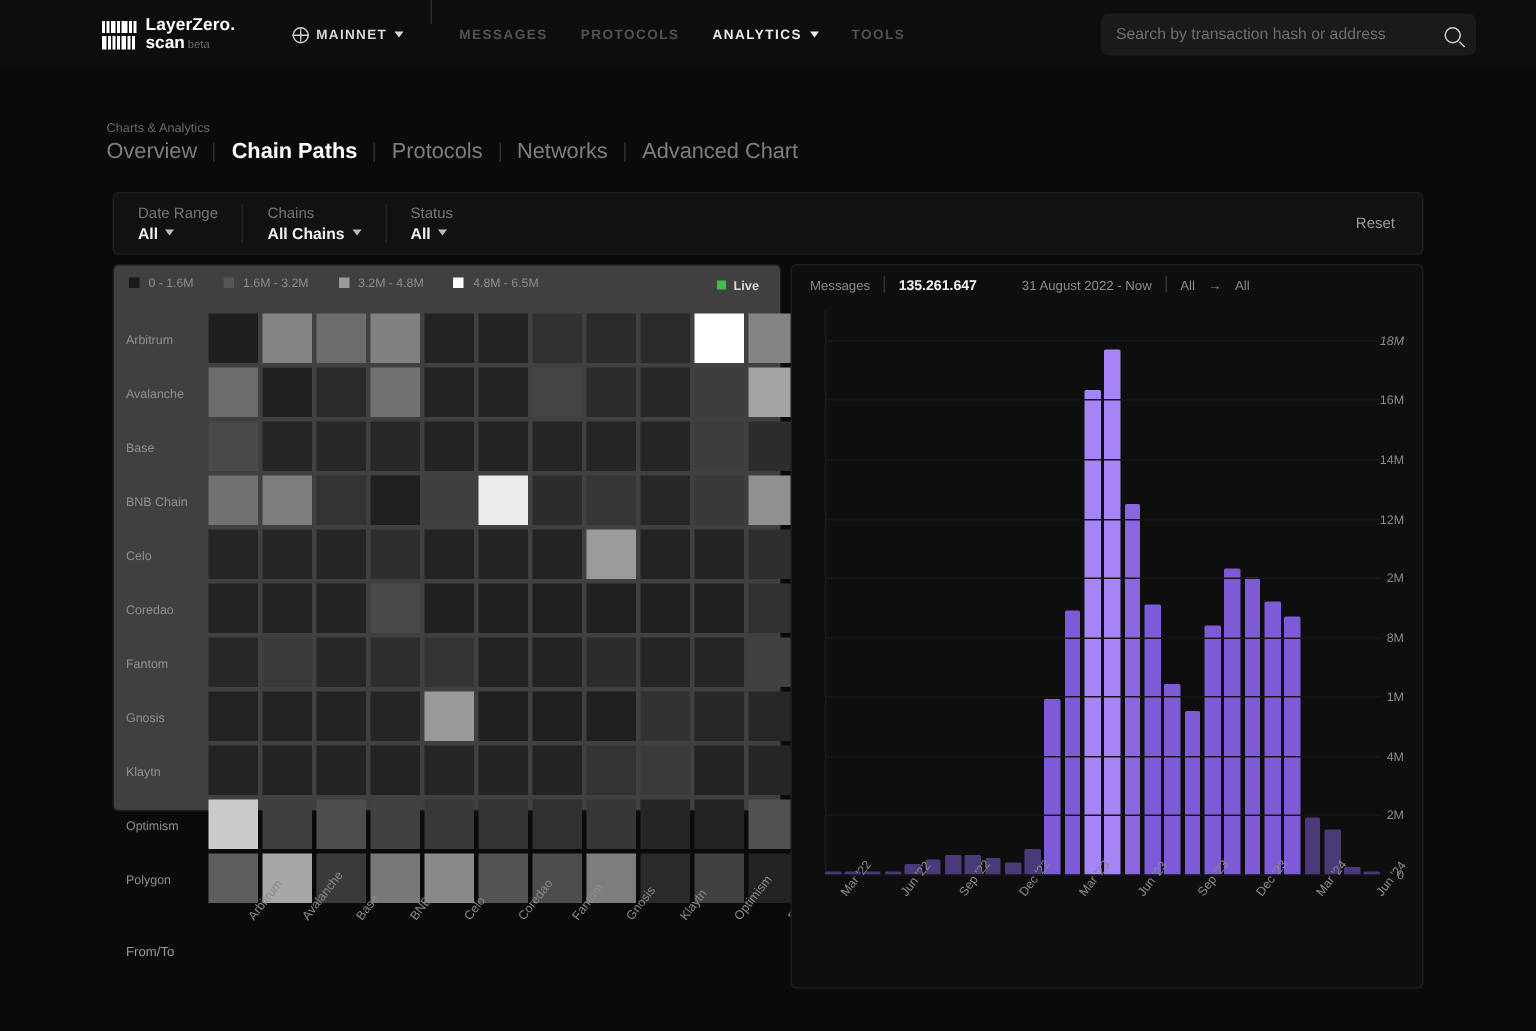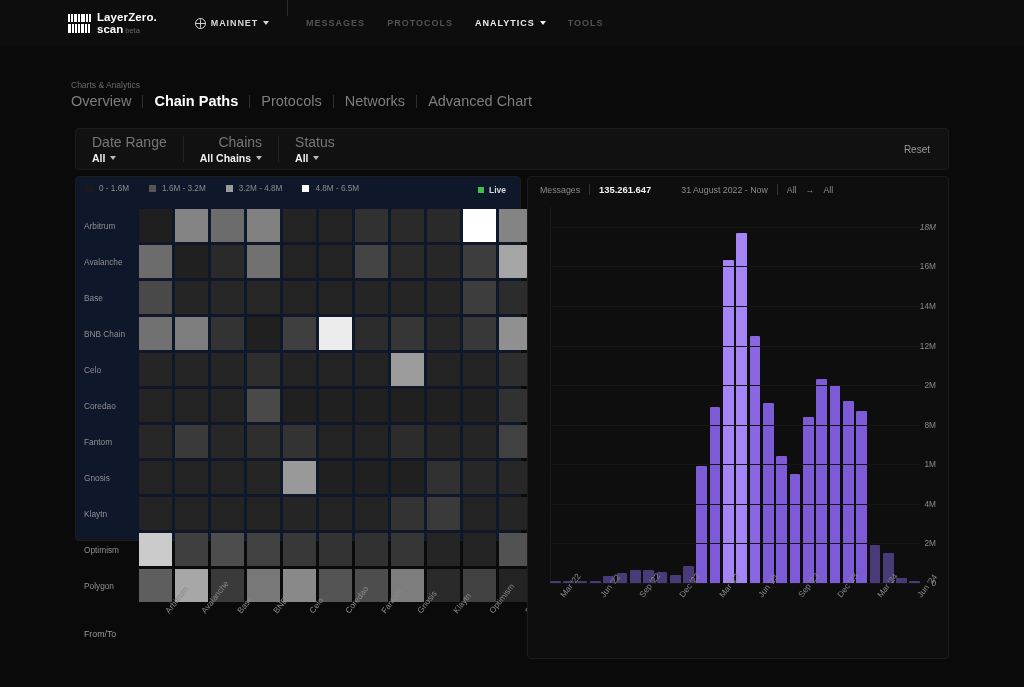--- a/index.html
+++ b/index.html
@@ -76,30 +76,30 @@
   .tabs .tab.active { color: #fff; font-weight: bold; }
   .tabs .tsep { width: 1px; height: 13px; background: #2e2e2e; }
 
   
   .filters {
     position:absolute; left: 75px; top: 128px; width: 874px; height: 42px;
     background: #111; border: 1px solid #1d1d1d; border-radius: 4px;
     display:flex; align-items:center;
   }
   .fgroup { padding: 0 16px; cursor: pointer; }
-  .flabel { font-size: 14px; color: #767676; margin-bottom: 2px; text-align: right; }
+  .flabel { font-size: 10px; color: #767676; margin-bottom: 2px; }
   .fvalue { font-size: 10.5px; color: #efefef; font-weight: bold; display:flex; align-items:center; gap:5px; }
   .fvalue .caret { border-top-color:#bdbdbd; }
   .fdiv { width:1px; height: 26px; background:#242424; }
   .reset { margin-left:auto; margin-right: 18px; font-size: 10px; color: #9a9a9a; cursor:pointer; }
 
   
   .panel-left {
     position:absolute; left: 75px; top: 176px; width: 446px; height: 365px;
-    background: #0f172a; border: 1px solid #1c1c1c; border-radius: 4px;
+    background: #404040; border: 1px solid #1c1c1c; border-radius: 4px;
   }
   .panel-right {
     position:absolute; left: 527px; top: 176px; width: 422px; height: 483px;
     background: #0e0e0e; border: 1px solid #1c1c1c; border-radius: 4px;
   }
 
   
   .legend { position:absolute; left: 10px; top: 7px; display:flex; align-items:center; gap: 20px; }
   .lg { display:flex; align-items:center; gap:6px; font-size: 8.2px; color: #8c8c8c; cursor:pointer; }
   .lg i { width: 7px; height: 7px; display:block; }
@@ -186,20 +186,24 @@
         </a>
       <a class="active">
           <span>ANALYTICS</span>
           <span class="caret"></span>
         </a>
       <a>
           <span>TOOLS</span>
         </a>
     </nav>
 
+    <div class="search">
+      <input type="text" placeholder="Search by transaction hash or address" style="">
+      <span class="mag"></span>
+    </div>
   </div>
 
   <div class="crumb">Charts &amp; Analytics</div>
 
   <div class="tabs">
     <div class="tab">Overview</div>
     <div class="tsep"></div>
     <div class="tab active">Chain Paths</div>
     <div class="tsep"></div>
     <div class="tab">Protocols</div>

